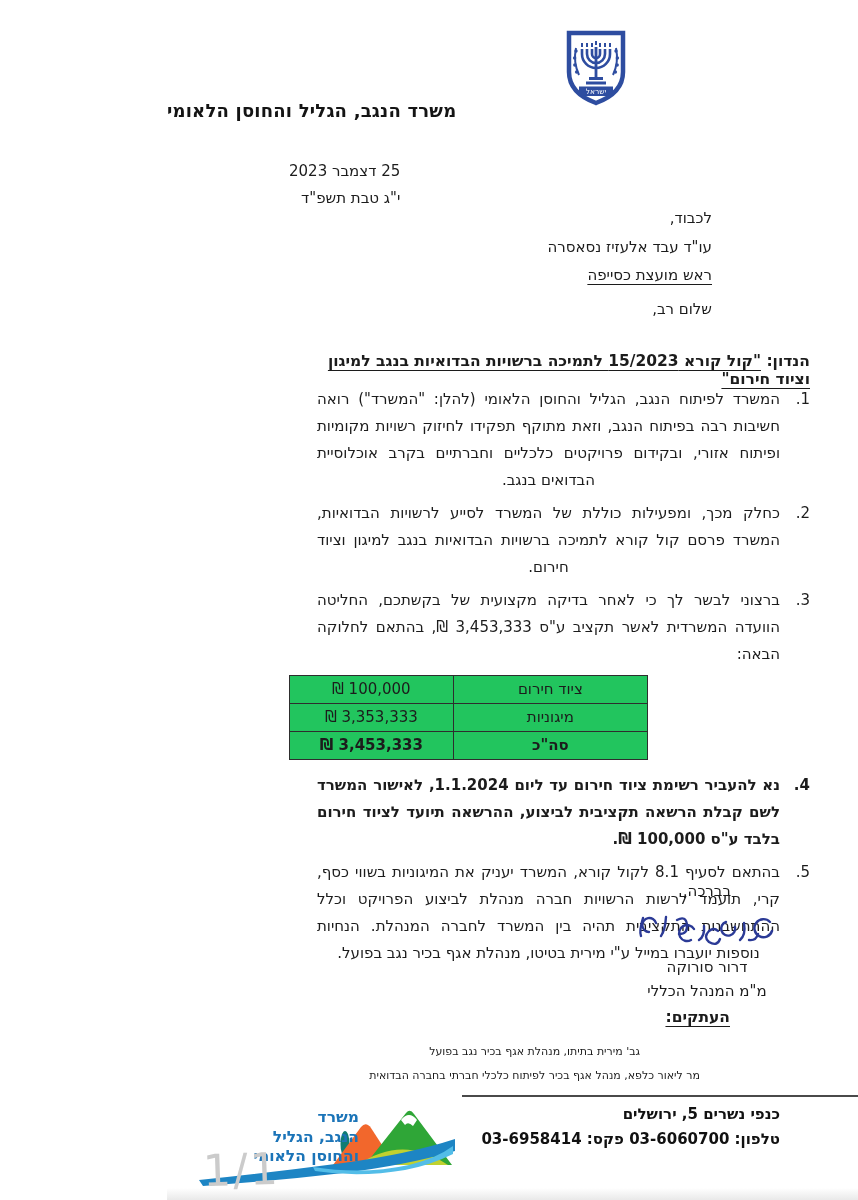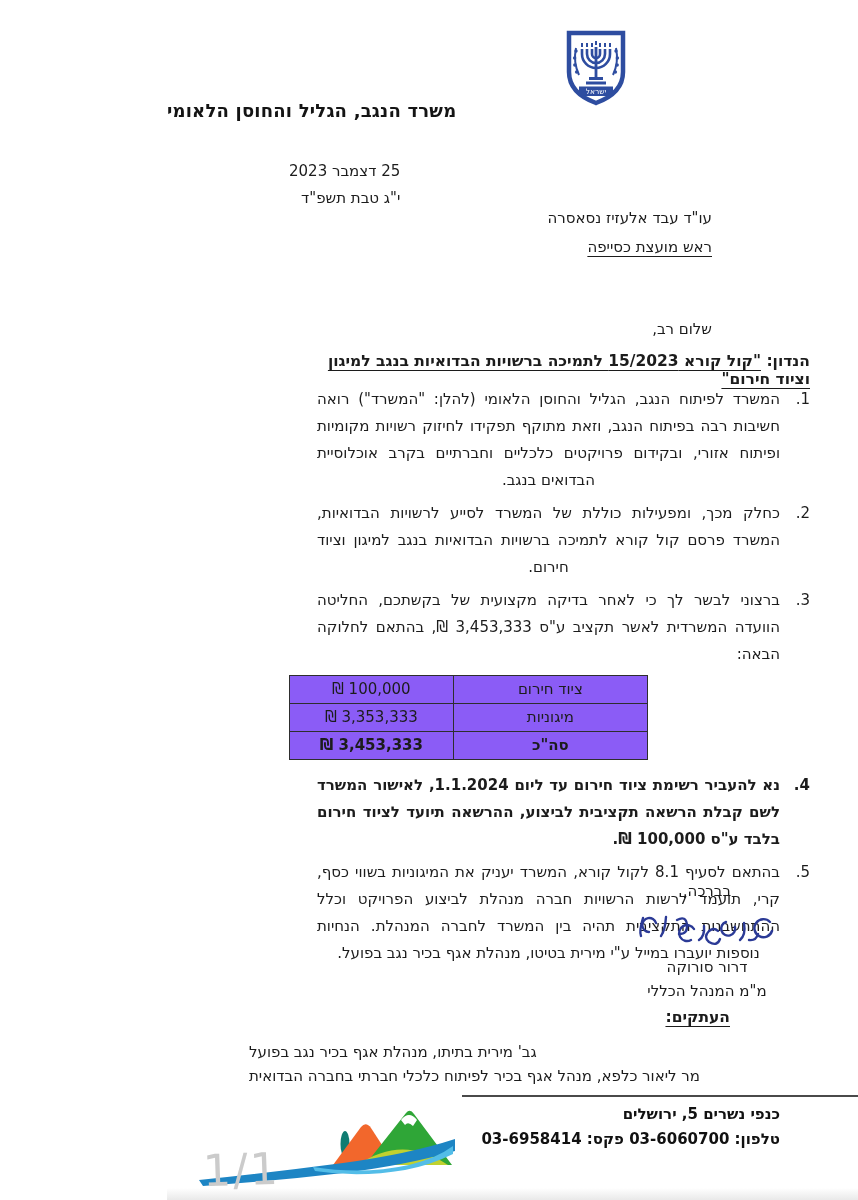--- a/index.html
+++ b/index.html
@@ -16,51 +16,51 @@
     font-weight:bold;font-size:18px;color:#141414;letter-spacing:.2px;}
   .office-name{position:absolute;top:126px;left:0;width:858px;text-align:right;
     font-weight:bold;font-size:15.5px;color:#141414;}
 
   
   .date-block{position:absolute;left:122px;top:158px;font-size:15px;line-height:27px;width:fit-content;}
 
   
   .addressee{position:absolute;top:204px;right:146px;text-align:right;font-size:15px;line-height:28.5px;}
   .addressee .underlined{text-decoration:underline;text-underline-offset:4px;}
-  .greeting{position:absolute;top:320px;right:146px;font-size:15px;}
+  .greeting{position:absolute;top:300px;right:146px;font-size:15px;}
 
   
   .subject{position:absolute;top:352px;right:48px;left:122px;font-size:15.5px;font-weight:bold;text-align:right;}
   .subject .subject-text{text-decoration:underline;text-underline-offset:4px;}
 
   
   .body-list{position:absolute;top:386px;right:48px;left:122px;font-size:15px;line-height:27px;}
   .para{display:flex;margin-bottom:6px;}
   .para .num{flex:0 0 30px;width:30px;}
   .para .ptext{flex:1;text-align:justify;margin-left:28px;}
   .para.last-center .ptext{text-align-last:center;}
   .para.last-right .ptext{text-align-last:right;}
   .para.bold{font-weight:bold;}
 
   
   .alloc-table{border-collapse:collapse;margin:7px 162px 12px auto;direction:rtl;}
   .alloc-table td{border:1.5px solid #2e2e2e;height:26px;text-align:center;
-    font-size:15px;padding:0 8px;background:#8b5cf6;}
+    font-size:15px;padding:0 8px;background:#22c55e;}
   .alloc-table td.item-cell{width:205px;text-align:center;}
   .alloc-table td.amount-cell{width:160px;}
   .alloc-table tr.total-row td{font-weight:bold;}
 
   
   .signature-block{position:absolute;top:854px;left:428px;width:224px;text-align:center;font-size:15px;line-height:24px;margin-top:25px;}
   .signature-svg{display:block;margin:2px auto -2px auto;}
 
   
   .copies-label{position:absolute;top:1008px;right:128px;font-size:15.5px;font-weight:bold;
     text-decoration:underline;text-underline-offset:4px;}
-  .copies-list{position:absolute;top:1040px;right:158px;text-align:left;font-size:15px;line-height:24px;}
+  .copies-list{position:absolute;top:1040px;right:158px;text-align:center;font-size:11px;line-height:24px;}
 
   
   .footer-rule{position:absolute;top:1095px;left:295px;width:548px;height:2px;background:#4a4a4a;}
   .footer-contact{position:absolute;top:1102px;right:78px;text-align:right;
     font-weight:bold;font-size:15px;line-height:25px;color:#111;margin-left:12px;}
   .footer-logo{position:absolute;left:28px;top:1104px;width:265px;height:84px;}
   .footer-logo svg{position:absolute;inset:0;}
   .logo-text{position:absolute;left:4px;top:4px;width:160px;text-align:right;direction:rtl;
     color:#1b74b8;font-weight:bold;font-size:15.5px;line-height:19.5px;}
   .page-num{position:absolute;left:36px;top:1144px;font-size:44px;color:#cbcbcb;
@@ -97,20 +97,21 @@
 
   <div class="ministry-name">משרד הנגב, הגליל והחוסן הלאומי</div>
   <div class="office-name">לשכת המנהל הכללי</div>
 
   <div class="date-block">
     <div>25 דצמבר 2023</div>
     <div>י"ג טבת תשפ"ד</div>
   </div>
 
   <div class="addressee">
+    <div>לכבוד,</div>
     <div>עו"ד עבד אלעזיז נסאסרה</div>
     <div class="underlined">ראש מועצת כסייפה</div>
   </div>
 
   <div class="greeting">שלום רב,</div>
 
   <div class="subject">
     <span>הנדון:</span>
     <span> </span>
     <span class="subject-text">"קול קורא 15/2023  לתמיכה ברשויות הבדואיות בנגב למיגון וציוד חירום"</span>
@@ -200,18 +201,23 @@
     <svg viewBox="0 0 265 84">
       <ellipse cx="150" cy="40" rx="4.5" ry="13" fill="#0f7c72"></ellipse>
       <ellipse cx="161" cy="45" rx="3.5" ry="10" fill="#0f7c72"></ellipse>
       <path d="M138,61 L166,23 Q171,17 176,24 L200,61 Z" fill="#f2672c"></path>
       <path d="M170,61 L211,9 Q215,4 219,10 L257,61 Z" fill="#2fa637"></path>
       <path d="M206,16 Q214,6 222,16 L218,22 Q213,17 210,21 Z" fill="#ffffff"></path>
       <path d="M163,61 Q207,30 253,61 Z" fill="#c0d12f"></path>
       <path d="M4,76 Q80,68 148,59 Q214,50 260,35 L260,47 Q212,61 148,69 Q80,77 8,82 Z" fill="#1d85c4"></path>
       <path d="M118,63 Q168,71 214,61 Q242,54 258,42 L258,50 Q236,61 210,66 Q164,74 120,67 Z" fill="#53bde8"></path>
     </svg>
+    <div class="logo-text">
+      <div>משרד</div>
+      <div>הנגב, הגליל</div>
+      <div>והחוסן הלאומי</div>
+    </div>
   </div>
 
   <div class="page-num">1/1</div>
 
   <div class="scan-edge"></div>
 </div>
 
 </body></html>

